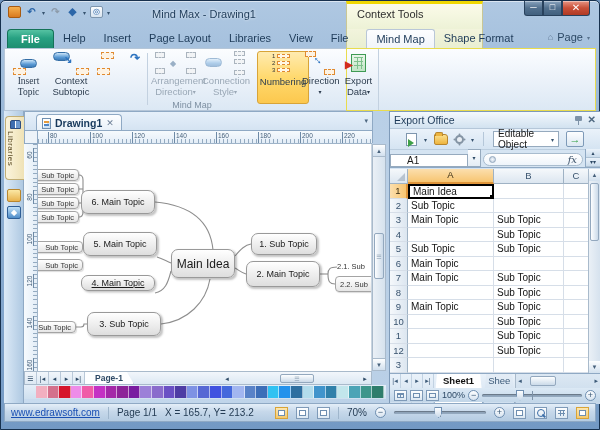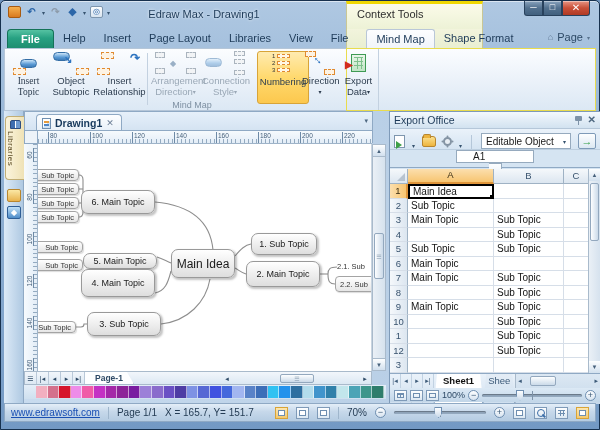--- a/index.html
+++ b/index.html
@@ -102,32 +102,32 @@
 .palette{position:absolute;left:0;top:274px;width:362px;height:14px;background:linear-gradient(#E4EEF8,#CFE0EF);display:flex;padding-left:12px;align-items:center;}
 .swatch{width:11.6px;height:12px;border-right:1px solid rgba(255,255,255,.55);}
 
 .panel{position:absolute;left:385px;top:0;width:212px;height:292px;border:1px solid #7E9AB8;background:#D5E4F2;}
 .phead{height:17px;background:linear-gradient(#F4F9FD,#D2E2F0);border-bottom:1px solid #B5C7D9;display:flex;align-items:center;padding:0 4px;font-size:10.5px;color:#1D3A58;}
 .phead .sp{flex:1;}
 .pin{width:7px;height:9px;position:relative;margin-right:6px;}
 .pin::before{content:"";position:absolute;left:0;top:0;width:7px;height:5px;background:#7E93A8;border-radius:1px;}
 .pin::after{content:"";position:absolute;left:3px;top:5px;width:1px;height:4px;background:#7E93A8;}
 .pclose{font-size:10px;color:#4E6880;font-weight:bold;line-height:10px;}
-.ptool{height:21px;display:flex;align-items:flex-end;gap:7px;padding:0 4px;background:linear-gradient(#EAF2FA,#D5E4F2);border-bottom:1px solid #BCCEDF;}
+.ptool{height:21px;display:flex;align-items:center;gap:7px;padding:0 16px;background:linear-gradient(#EAF2FA,#D5E4F2);border-bottom:1px solid #BCCEDF;}
 .tico{height:15px;display:flex;align-items:center;}
 .newdoc{width:11px;height:13px;background:#fff;border:1px solid #7E96AE;position:relative;}
 .newdoc::after{content:"";position:absolute;right:-2px;bottom:-2px;width:0;height:0;border:4px solid transparent;border-left:6px solid #3EA048;}
 .folder{width:14px;height:11px;background:linear-gradient(#FBE08E,#EDB43E);border:1px solid #B8862E;border-radius:1px 3px 2px 2px;position:relative;}
 .folder::before{content:"";position:absolute;left:0;top:-3px;width:6px;height:3px;background:#EDB43E;border:1px solid #B8862E;border-bottom:none;border-radius:2px 2px 0 0;}
 .gear{width:9px;height:9px;border-radius:50%;border:2px solid #8494A4;background:#E8EEF4;box-shadow:0 -5px 0 -3.5px #8494A4,0 5px 0 -3.5px #8494A4,-5px 0 0 -3.5px #8494A4,5px 0 0 -3.5px #8494A4;}
 .tsep{width:1px;height:14px;background:#B5C7D9;margin:0 2px;}
 .combo{flex:1;height:16px;background:#fff;border:1px solid #96AABE;font-size:10px;color:#1a1a1a;display:flex;align-items:center;padding:0 4px;}
 .combo .sp{flex:1;}
 .gobtn{width:18px;height:16px;background:linear-gradient(#FDFEFF,#DCE8F2);border:1px solid #7E9AB8;border-radius:2px;text-align:center;color:#2E9E40;font-weight:bold;font-size:11px;line-height:14px;}
-.namerow{height:18px;display:flex;align-items:center;background:#D5E4F2;border-bottom:1px solid #8FA9C4;flex-direction:column;}
+.namerow{height:18px;display:flex;align-items:flex-end;background:#D5E4F2;border-bottom:1px solid #8FA9C4;}
 .namebox{width:78px;background:#fff;border:1px solid #96AABE;font-size:10px;display:flex;align-items:center;padding-left:16px;}
 .namedd{width:13px;background:linear-gradient(#FDFEFF,#E4EDF5);border:1px solid #96AABE;border-left:none;text-align:center;font-size:6px;line-height:16px;color:#2E4A66;}
 .fxpill{flex:1;margin:1px 2px;background:linear-gradient(#FFFFFF,#EEF4FA);border:1px solid #A8BCCE;border-radius:8px;display:flex;align-items:center;padding:0 5px;}
 .fxdot{width:7px;height:7px;border-radius:50%;background:radial-gradient(#F4F8FC,#B8C8D8);border:1px solid #93A8BE;}
 .fxpill .sp{flex:1;}
 .fx{font-family:"DejaVu Serif",serif;font-style:italic;font-size:10px;color:#3C526A;}
 .spincol{width:15px;display:flex;flex-direction:column;border-left:1px solid #8FA9C4;}
 .spincol div{flex:1;background:linear-gradient(#EAF2FA,#CBDCEC);text-align:center;font-size:6px;color:#2E4A66;line-height:8px;border-bottom:1px solid #AEC2D4;}
 
 .sheet{position:absolute;left:0;top:57px;width:198px;height:204px;background:#fff;}
@@ -191,21 +191,21 @@
     <div class="qat">
       <span class="qicon ic-save"></span>
       <span class="qicon ic-undo">↶</span>
         <span class="qcaret">▾</span>
       <span class="qicon ic-redo">↷</span>
       <span class="qicon ic-pan">◆</span>
         <span class="qcaret">▾</span>
       <span class="qicon ic-prev">◎</span>
         <span class="qcaret">▾</span>
     </div>
-    <div class="title">Edraw Max - Drawing1</div>
+    <div class="title">Mind Max - Drawing1</div>
     <div class="context-cap">
       <span>Context Tools</span>
     </div>
     <div class="winbtns">
       <div class="winbtn min">─</div>
       <div class="winbtn">□</div>
       <div class="winbtn close">✕</div>
     </div>
   </div>
 
@@ -238,29 +238,28 @@
             <span class="drect" style="position:absolute;left:4px;bottom:0;"></span>
           </div>
         <span>Insert Topic</span>
       </div>
       <div class="rbtn" style="left:44px;width:42px;">
         <div class="ric">
             <span class="pill" style="position:absolute;left:3px;top:1px;"></span>
             <span class="arrowblue" style="position:absolute;left:14px;top:4px;font-size:10px;">↘</span>
             <span class="drect" style="position:absolute;right:3px;bottom:0;"></span>
           </div>
-        <span>Object Subtopic</span>
+        <span>Context Subtopic</span>
       </div>
       <div class="rbtn" style="left:87px;width:53px;">
         <div class="ric">
             <span class="drect" style="position:absolute;left:8px;top:1px;"></span>
             <span class="drect" style="position:absolute;left:4px;bottom:0;"></span>
             <span class="arrowblue" style="position:absolute;right:6px;top:2px;">↷</span>
           </div>
-        <span>Insert Relationship</span>
       </div>
       <div class="sep-v" style="left:141px;"></div>
       <div class="rbtn dis" style="left:145px;width:49px;">
         <div class="ric">
             <span class="drect grey" style="position:absolute;left:4px;top:1px;width:10px;height:6px;"></span>
             <span class="drect grey" style="position:absolute;right:4px;top:1px;width:10px;height:6px;"></span>
             <span class="drect grey" style="position:absolute;left:4px;bottom:1px;width:10px;height:6px;"></span>
             <span class="drect grey" style="position:absolute;right:4px;bottom:1px;width:10px;height:6px;"></span>
             <span style="position:absolute;left:19px;top:8px;color:#9AB0C6;font-size:8px;">◆</span>
           </div>
@@ -380,22 +379,22 @@
             <span>Sub Topic</span>
           </div>
         <div class="stub" style="left:-18px;top:115px;width:63px;height:12px;">
             <span>Sub Topic</span>
           </div>
         <div class="stub" style="left:-20px;top:177px;width:58px;height:12px;">
             <span>Sub Topic</span>
           </div>
 
         <div class="node" style="left:43px;top:46px;width:74px;height:24px;">6. Main Topic</div>
-        <div class="node" style="left:45px;top:109px;width:74px;height:16px;">5. Main Topic</div>
-        <div class="node" style="left:43px;top:125px;width:74px;height:28px;">4. Main Topic</div>
+        <div class="node" style="left:45px;top:88px;width:74px;height:24px;">5. Main Topic</div>
+        <div class="node" style="left:43px;top:131px;width:74px;height:16px;text-decoration:underline;">4. Main Topic</div>
         <div class="node" style="left:49px;top:168px;width:74px;height:24px;">3. Sub Topic</div>
         <div class="node center" style="left:133px;top:105px;width:64px;height:29px;">Main Idea</div>
         <div class="node" style="left:213px;top:89px;width:66px;height:22px;">1. Sub Topic</div>
         <div class="node" style="left:208px;top:117px;width:74px;height:26px;">2. Main Topic</div>
         <div class="n21" style="left:299px;top:118px;">2.1. Sub</div>
         <div class="stub" style="left:297px;top:132px;width:70px;height:16px;justify-content:flex-start;padding-left:4px;">2.2. Sub</div>
       </div>
 
       <div class="vscroll">
         <div class="sbtn">▲</div>
@@ -610,21 +609,21 @@
           </div>
         <span class="zplus">+</span>
       </div>
     </div>
   </div>
 
   <div class="status">
     <span class="slink">www.edrawsoft.com</span>
     <span class="ssep"></span>
     <span>Page 1/1</span>
-    <span>X = 165.7, Y= 151.7</span>
+    <span>X = 165.7, Y= 213.2</span>
     <span class="grow"></span>
     <span class="sico hl"></span>
     <span class="sico"></span>
     <span class="sico"></span>
     <span class="ssep"></span>
     <span>70%</span>
     <span class="zminus">−</span>
     <div class="szoomtrack">
         <span class="ztick"></span>
         <span class="zthumb" style="left:44%;"></span>

